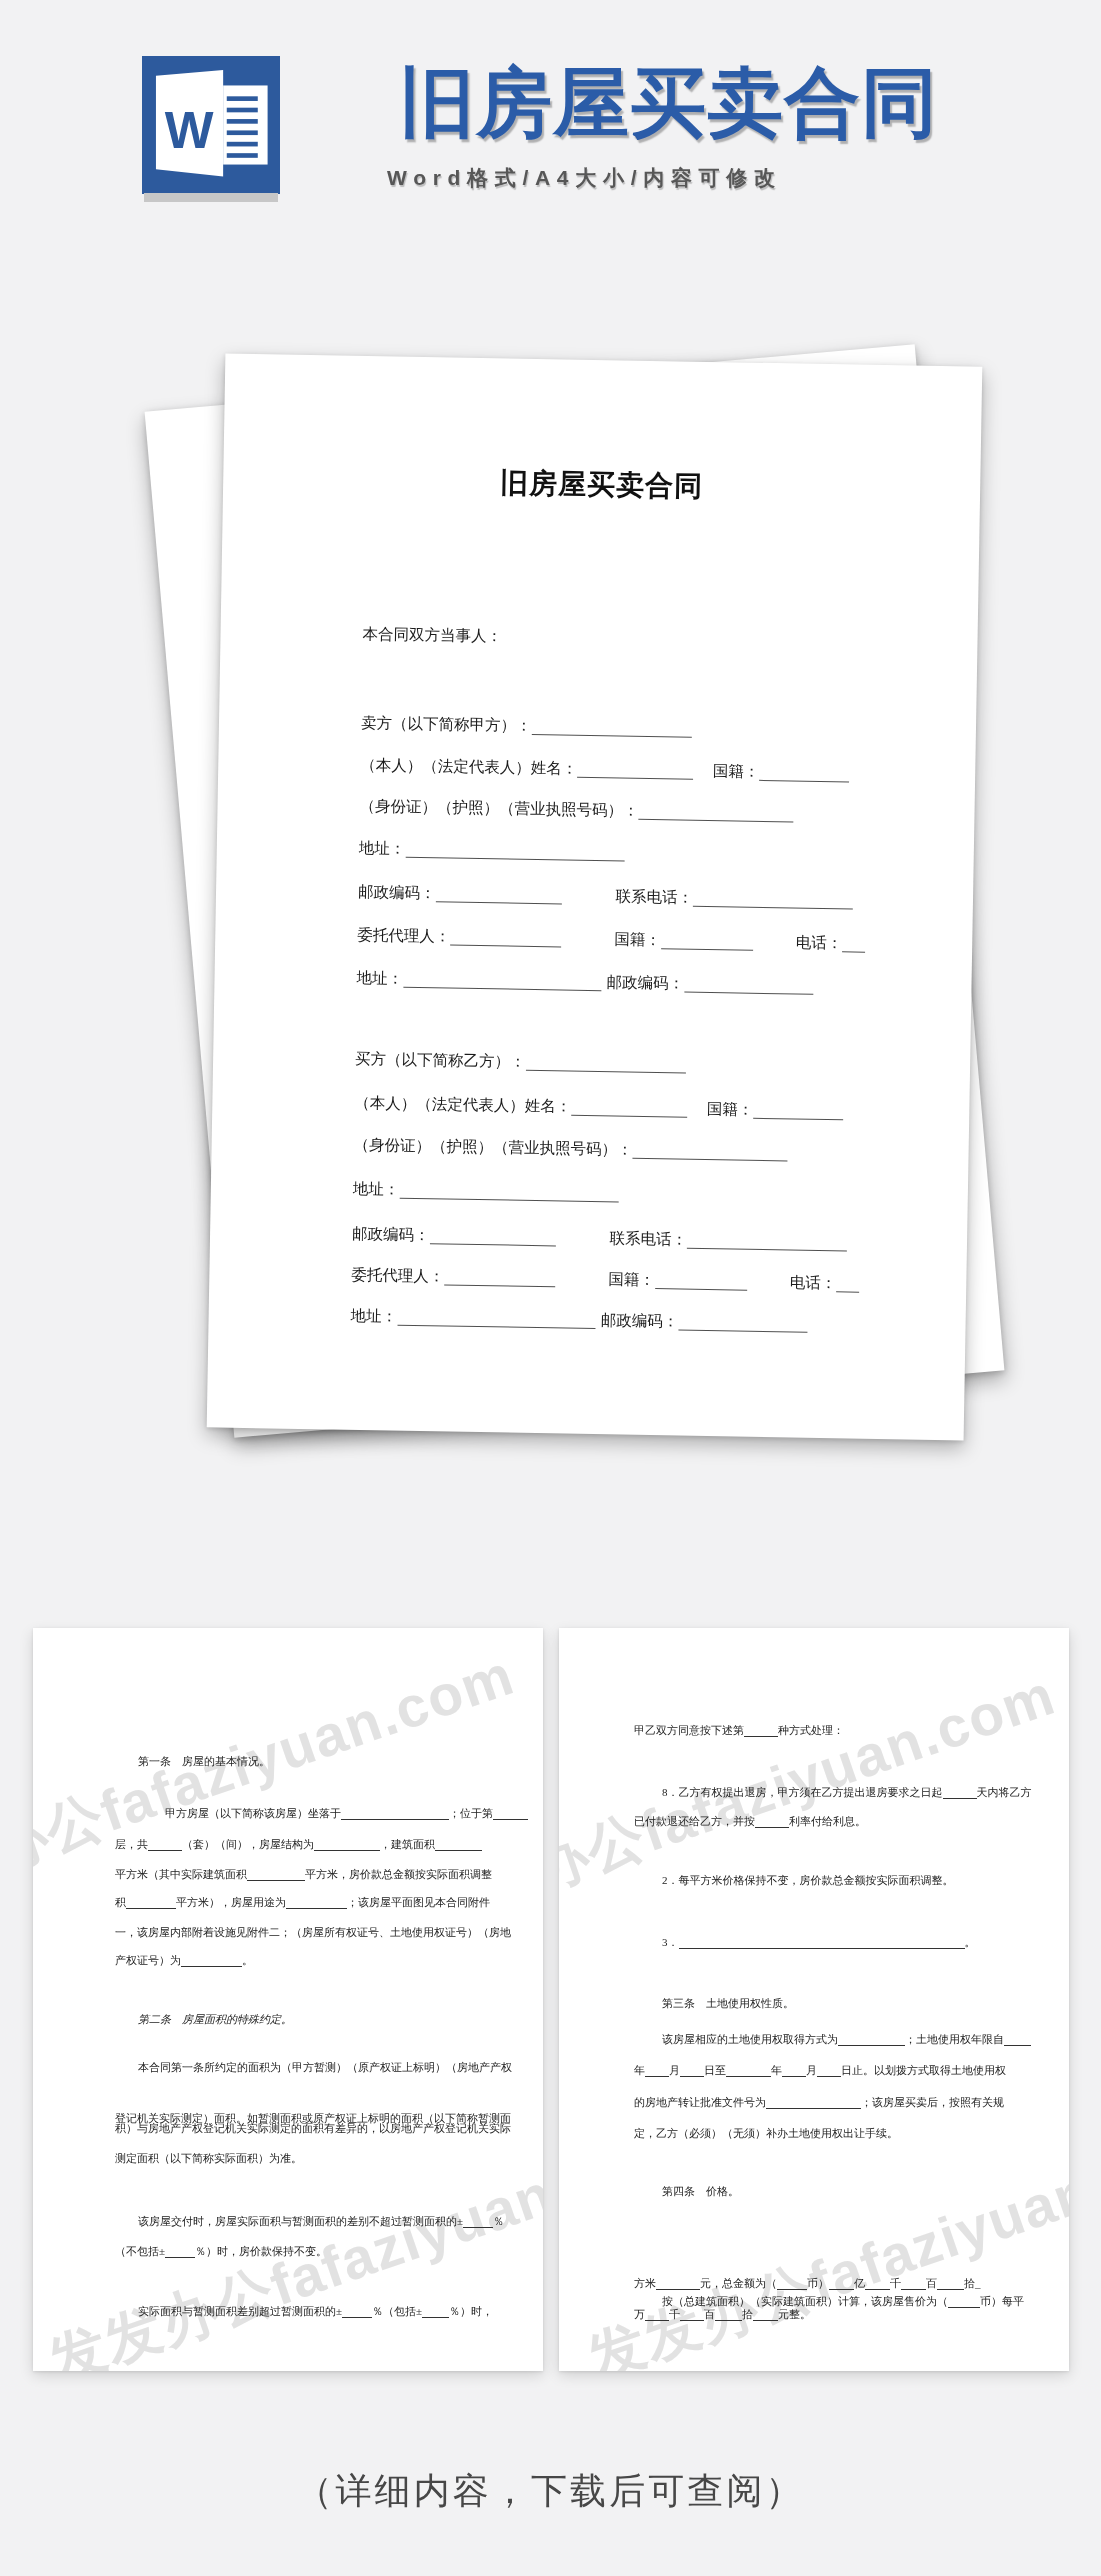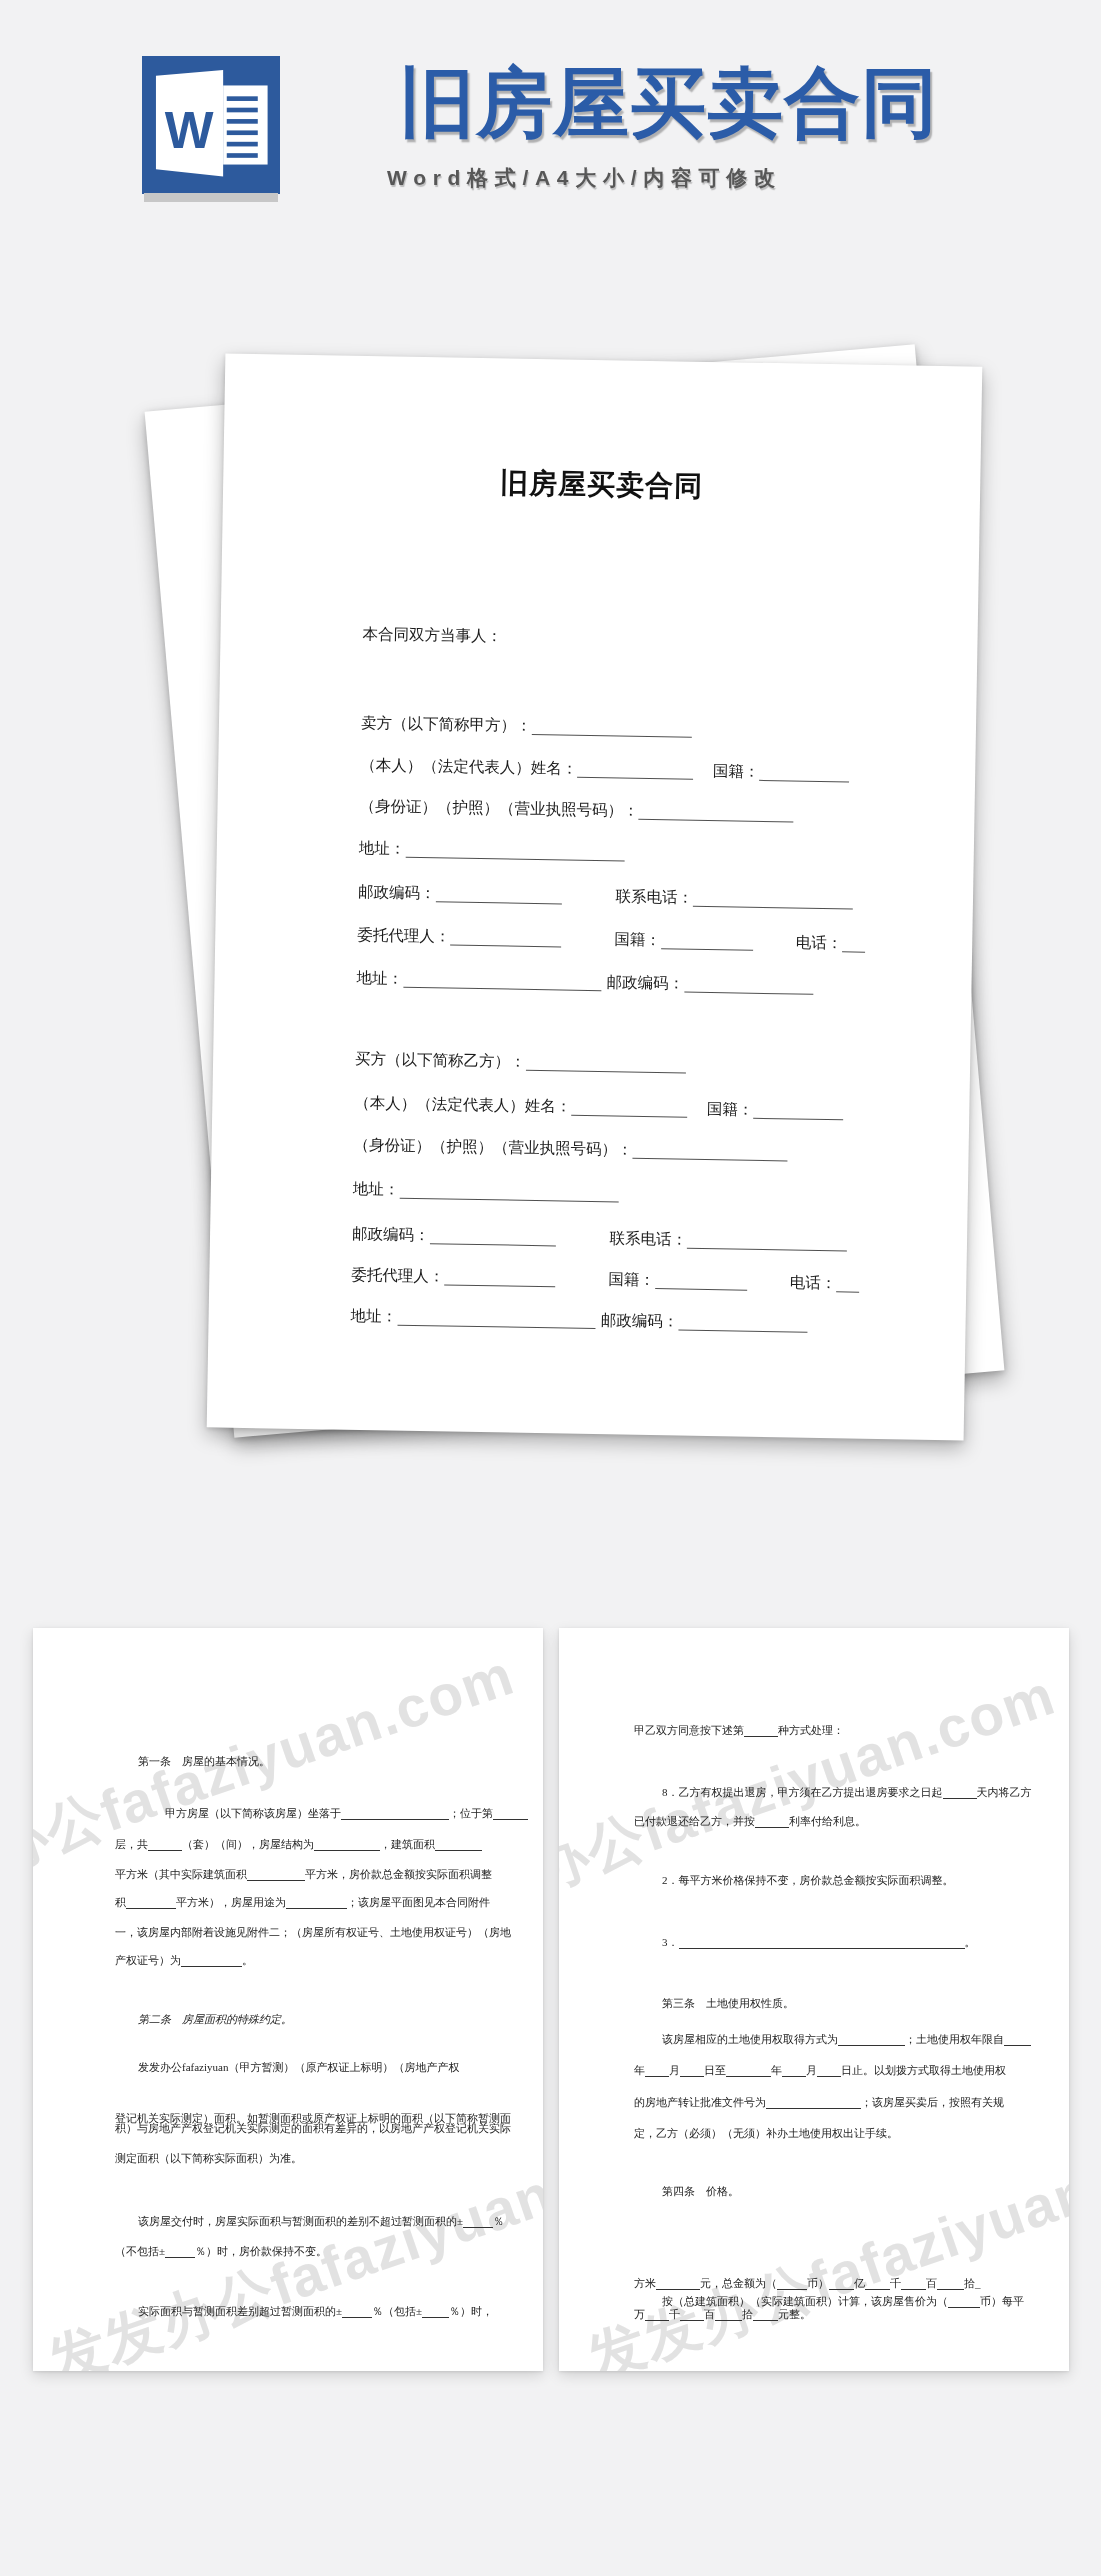--- a/index.html
+++ b/index.html
@@ -102,21 +102,21 @@
     <span class="wm wm-b">发发办公fafaziyuan.com</span>
     <div class="thumb-lines">
         <div class="line" style="top: 126px; left: 105px;"><span>第一条　房屋的基本情况。</span></div>
         <div class="line" style="top: 178px; left: 105px; margin-left: 27px;"><span>甲方房屋（以下简称该房屋）坐落于</span><span class="blank" style="width: 108px;"></span><span>；位于第</span><span class="blank" style="width: 35px;"></span></div>
         <div class="line" style="top: 209px; left: 82px;"><span>层，共</span><span class="blank" style="width: 34px;"></span><span>（套）（间），房屋结构为</span><span class="blank" style="width: 66px;"></span><span>，建筑面积</span><span class="blank" style="width: 47px;"></span></div>
         <div class="line" style="top: 239px; left: 82px;"><span>平方米（其中实际建筑面积</span><span class="blank" style="width: 58px;"></span><span>平方米，房价款总金额按实际面积调整</span></div>
         <div class="line" style="top: 267px; left: 82px;"><span>积</span><span class="blank" style="width: 50px;"></span><span>平方米），房屋用途为</span><span class="blank" style="width: 61px;"></span><span>；该房屋平面图见本合同附件</span></div>
         <div class="line" style="top: 297px; left: 82px;"><span>一，该房屋内部附着设施见附件二；（房屋所有权证号、土地使用权证号）（房地</span></div>
         <div class="line" style="top: 325px; left: 82px;"><span>产权证号）为</span><span class="blank" style="width: 61px;"></span><span>。</span></div>
         <div class="line" style="top: 384px; left: 105px; font-style: italic;"><span>第二条　房屋面积的特殊约定。</span></div>
-        <div class="line" style="top: 432px; left: 105px;"><span>发发办公fafaziyuan（甲方暂测）（原产权证上标明）（房地产产权</span></div>
+        <div class="line" style="top: 432px; left: 105px;"><span>本合同第一条所约定的面积为（甲方暂测）（原产权证上标明）（房地产产权</span></div>
         <div class="line" style="top: 455px; left: 82px; margin-top: 28px;"><span>登记机关实际测定）面积。如暂测面积或原产权证上标明的面积（以下简称暂测面</span></div>
         <div class="line" style="top: 493px; left: 82px;"><span>积）与房地产产权登记机关实际测定的面积有差异的，以房地产产权登记机关实际</span></div>
         <div class="line" style="top: 523px; left: 82px;"><span>测定面积（以下简称实际面积）为准。</span></div>
         <div class="line" style="top: 586px; left: 105px;"><span>该房屋交付时，房屋实际面积与暂测面积的差别不超过暂测面积的±</span><span class="blank" style="width: 30px;"></span><span>％</span></div>
         <div class="line" style="top: 616px; left: 82px;"><span>（不包括±</span><span class="blank" style="width: 30px;"></span><span>％）时，房价款保持不变。</span></div>
         <div class="line" style="top: 676px; left: 105px;"><span>实际面积与暂测面积差别超过暂测面积的±</span><span class="blank" style="width: 30px;"></span><span>％（包括±</span><span class="blank" style="width: 27px;"></span><span>％）时，</span></div>
       </div>
   </div>
   <div class="page-thumb p-right">
     <span class="wm wm-a">发发办公fafaziyuan.com</span>
@@ -132,15 +132,16 @@
         <div class="line" style="top: 435px; left: 75px;"><span>年</span><span class="blank" style="width: 24px;"></span><span>月</span><span class="blank" style="width: 24px;"></span><span>日至</span><span class="blank" style="width: 45px;"></span><span>年</span><span class="blank" style="width: 24px;"></span><span>月</span><span class="blank" style="width: 24px;"></span><span>日止。以划拨方式取得土地使用权</span></div>
         <div class="line" style="top: 467px; left: 75px;"><span>的房地产转让批准文件号为</span><span class="blank" style="width: 95px;"></span><span>；该房屋买卖后，按照有关规</span></div>
         <div class="line" style="top: 498px; left: 75px;"><span>定，乙方（必须）（无须）补办土地使用权出让手续。</span></div>
         <div class="line" style="top: 556px; left: 103px;"><span>第四条　价格。</span></div>
         <div class="line" style="top: 618px; left: 103px; margin-top: 48px;"><span>按（总建筑面积）（实际建筑面积）计算，该房屋售价为（</span><span class="blank" style="width: 32px;"></span><span>币）每平</span></div>
         <div class="line" style="top: 648px; left: 75px;"><span>方米</span><span class="blank" style="width: 44px;"></span><span>元，总金额为（</span><span class="blank" style="width: 30px;"></span><span>币）</span><span class="blank" style="width: 25px;"></span><span>亿</span><span class="blank" style="width: 25px;"></span><span>千</span><span class="blank" style="width: 25px;"></span><span>百</span><span class="blank" style="width: 27px;"></span><span>拾_</span></div>
         <div class="line" style="top: 679px; left: 75px;"><span>万</span><span class="blank" style="width: 24px;"></span><span>千</span><span class="blank" style="width: 24px;"></span><span>百</span><span class="blank" style="width: 27px;"></span><span>拾</span><span class="blank" style="width: 25px;"></span><span>元整。</span></div>
       </div>
   </div>
 
+  <div class="caption">（详细内容，下载后可查阅）</div>
 
 </div>
 
 
 </body></html>

